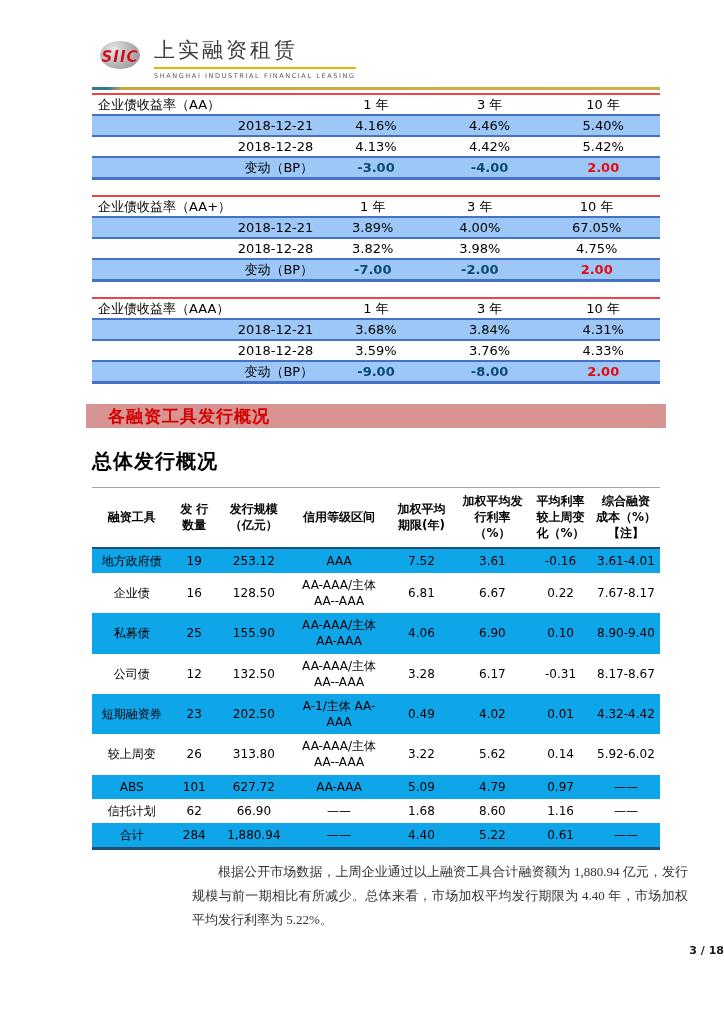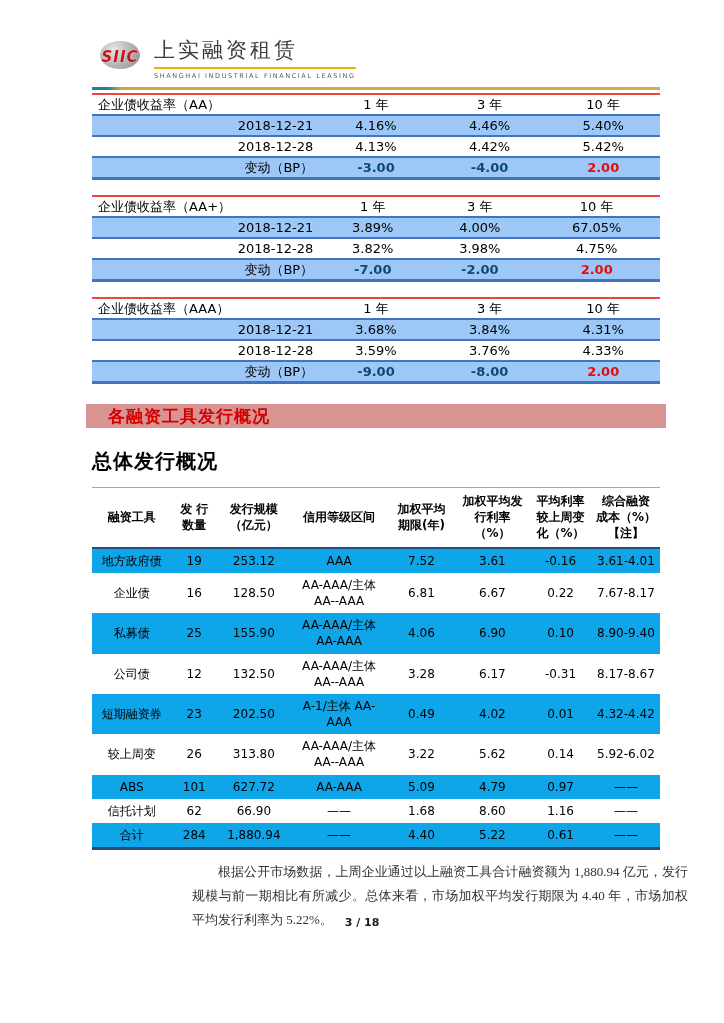--- a/index.html
+++ b/index.html
@@ -93,22 +93,22 @@
     margin: 10px 0 0 100px; width: 496px;
     font-size: 13px; line-height: 24px; color: #333;
     text-align: justify;
     font-family: Liberation Serif, serif;
   }
   .body-text p { text-indent: 2em; }
   .body-text p + p { margin-top: 2px; }
 
   
   .footer {
-    position: absolute; left: 0; right: 0; top: 916px;
-    text-align: center; font-size: 11px; font-weight: bold; color: #1a1a1a;
+    position: absolute; left: 0; right: 0; top: 944px;
+    text-align: right; font-size: 11px; font-weight: bold; color: #1a1a1a;
   }
 </style>
 </head>
 <body>
 
 <div class="page">
 
   <div class="logo-row">
     <div class="logo-mark">
       <div class="logo-sphere"></div>

